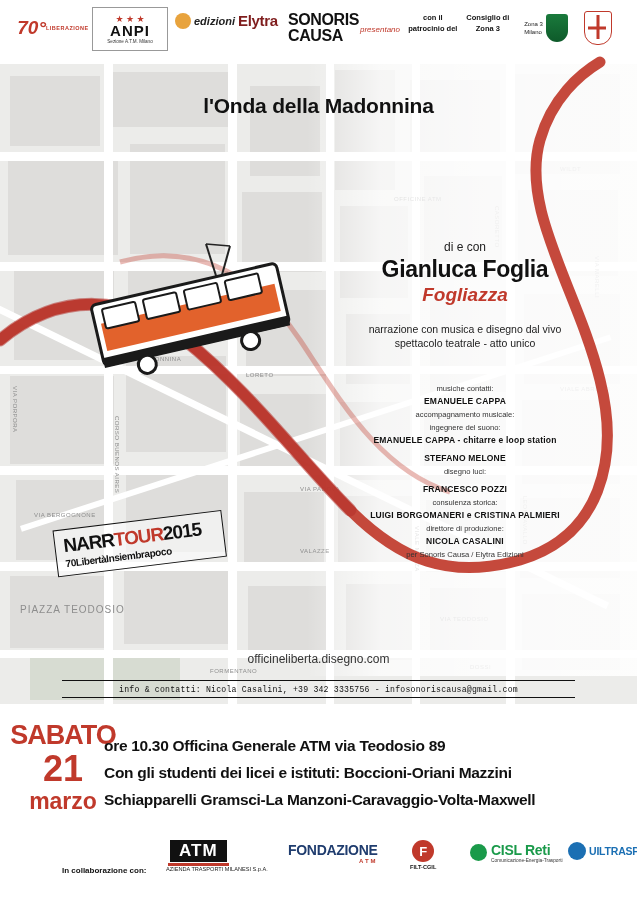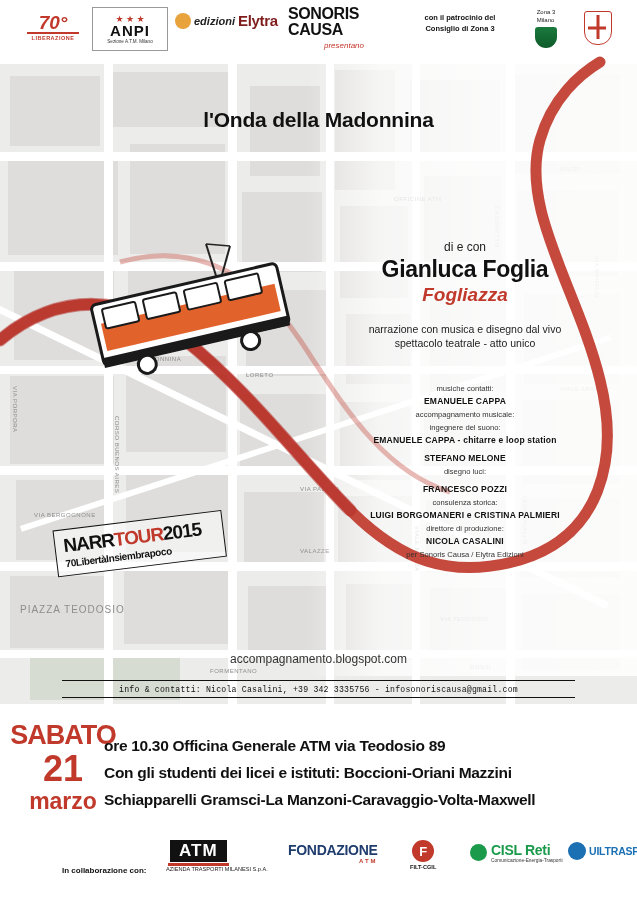--- a/index.html
+++ b/index.html
@@ -12,21 +12,21 @@
   }
   .poster{position:relative;width:637px;height:900px;overflow:hidden;background:#fff;}
 
   
   .logo-strip{
     position:absolute;left:0;top:0;width:637px;height:56px;
     display:flex;align-items:center;
     background:#fff;
     z-index:40;
   }
-  .logo{position:absolute;display:flex;flex-direction:column;align-items:center;justify-content:center;}
+  .logo{position:absolute;display:flex;flex-direction:row;align-items:center;justify-content:center;}
 
   .logo-70{left:20px;top:4px;width:66px;height:48px;}
   .logo-70 .num{font-size:19px;font-weight:bold;color:#c0392b;line-height:16px;font-style:italic;}
   .logo-70 .sub{font-size:5.5px;color:#c0392b;letter-spacing:.5px;font-weight:bold;}
   .logo-70 .bar{width:52px;height:2px;background:#c0392b;margin:1px 0;}
 
   .logo-anpi{left:92px;top:7px;width:74px;height:42px;border:1px solid #999;background:#fff;
     display:flex;flex-direction:column;align-items:center;justify-content:center;}
   .logo-anpi .star{color:#c0392b;font-size:9px;}
   .logo-anpi .nm{font-size:15px;font-weight:bold;letter-spacing:1px;color:#111;line-height:13px;}
@@ -76,21 +76,21 @@
   .ribbon{position:absolute;left:0;top:40px;width:637px;height:680px;z-index:8;pointer-events:none;}
 
   
   .title-wrap{position:absolute;left:0;top:86px;width:637px;z-index:20;text-align:center;}
   .title{
     font-size:46px;font-weight:bold;letter-spacing:-1.5px;color:#111;
     font-family:"Liberation Sans",sans-serif;line-height:48px;
   }
   .title .lib{color:#c0392b;font-style:italic;}
   .subtitle{
-    margin-top:22px;font-size:21px;color:#111;font-weight:bold;
+    margin-top:8px;font-size:21px;color:#111;font-weight:bold;
     font-family:"Liberation Sans",sans-serif;letter-spacing:-.2px;text-align:center;
   }
 
   
   .tram{position:absolute;left:78px;top:236px;width:250px;height:140px;z-index:14;}
 
   
   .credits{position:absolute;left:300px;top:240px;width:330px;z-index:22;text-align:center;color:#111;}
   .c-dieCon{font-size:12px;color:#222;}
   .c-name{font-size:23px;font-weight:bold;margin-top:2px;letter-spacing:-.3px;}
@@ -341,21 +341,21 @@
 
   <div class="stamp">
     <div class="box">
       <div class="t1">
         <span>NARR</span><span class="red">TOUR</span><span>2015</span>
       </div>
       <div class="t2">70LibertàInsiembrapoco</div>
     </div>
   </div>
 
-  <div class="blog">accompagnamento.blogspot.com</div>
+  <div class="blog">officineliberta.disegno.com</div>
   <div class="contact">info &amp; contatti: Nicola Casalini, +39 342 3335756 - infosonoriscausa@gmail.com</div>
 
   <div class="bottom">
 
     <div class="date">
       <div class="d1">SABATO</div>
       <div class="d2">21</div>
       <div class="d3">marzo</div>
     </div>
 

